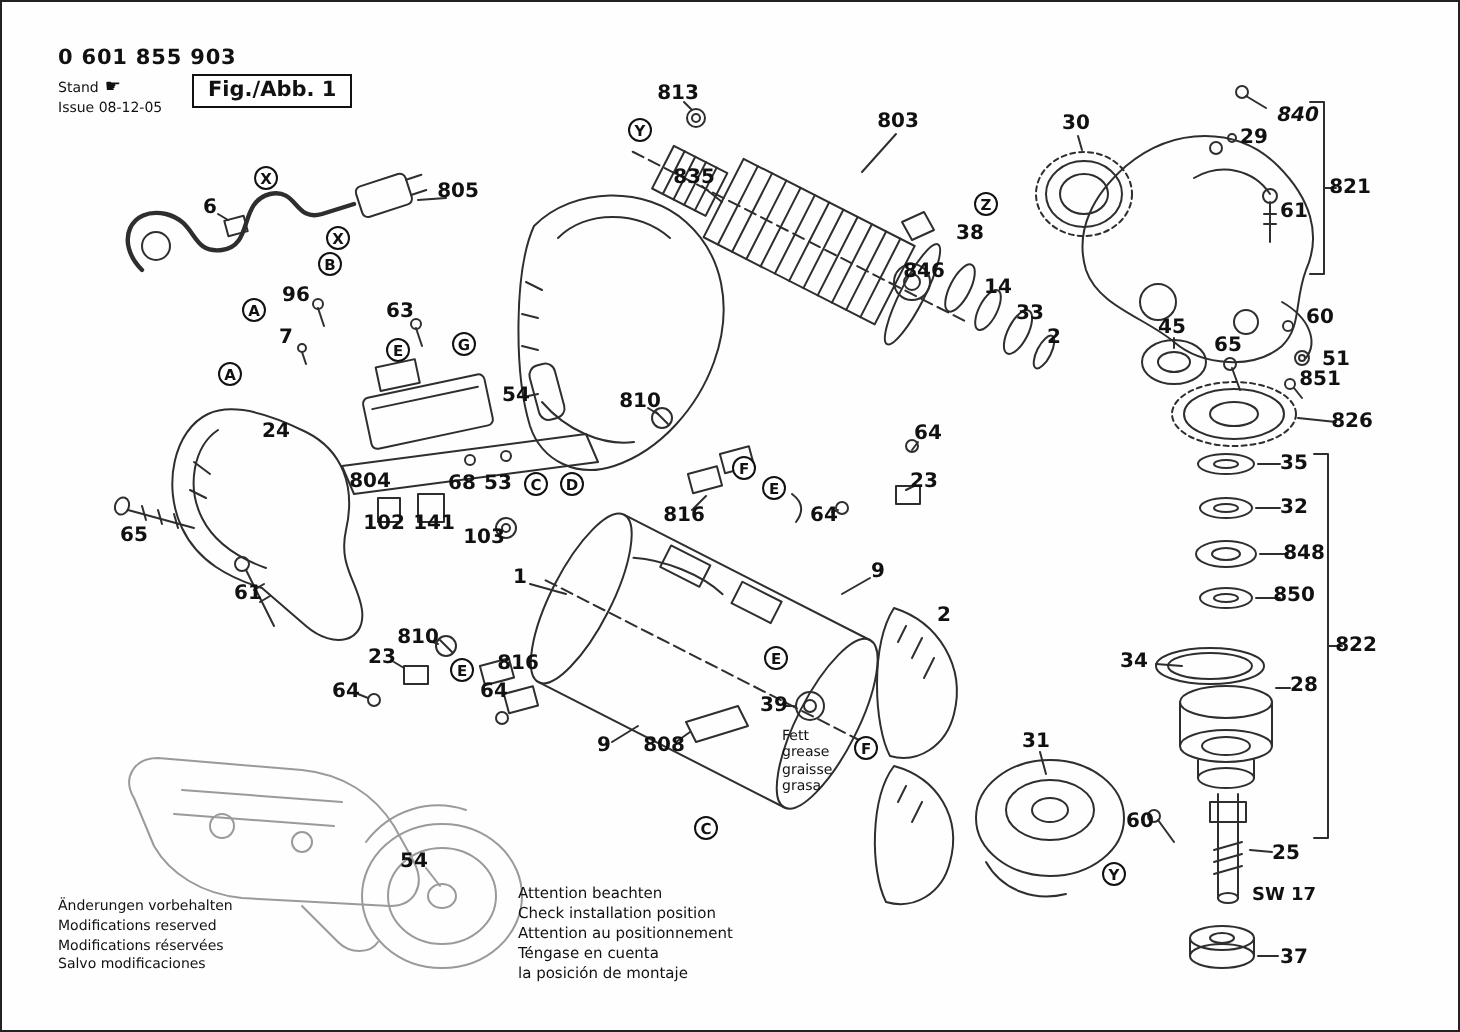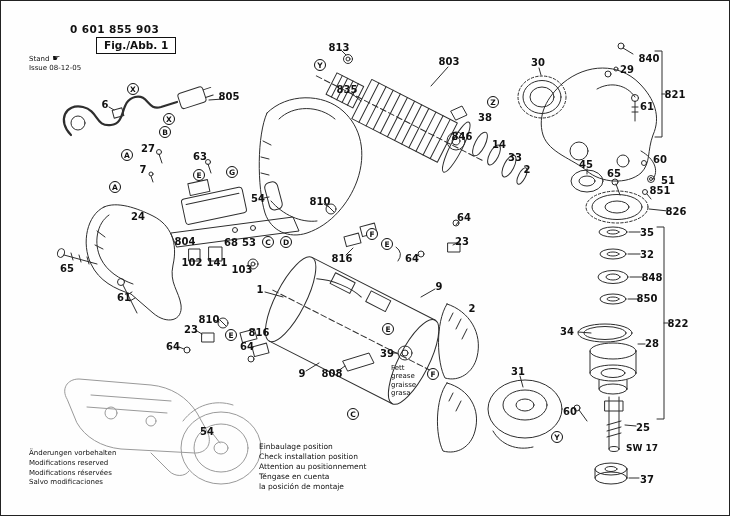--- a/index.html
+++ b/index.html
@@ -2,22 +2,22 @@
 <html><head>
 <meta charset="utf-8">
 <style>
   * { margin:0; padding:0; box-sizing:border-box; }
   html,body { width:730px; height:516px; }
   body { font-family:"DejaVu Sans", sans-serif; background:#ffffff; }
   .page { position:relative; width:730px; height:516px; background:#fefefe; border:1px solid #222; overflow:hidden; color:#111; }
   .art { position:absolute; left:0; top:0; }
 
   .title-block { position:absolute; left:28px; top:22px; }
-  .part-number { font-size:10.5px; font-weight:bold; letter-spacing:0.4px;margin-left:41px; }
-  .stand-issue { font-size:7px; margin-top:17px; line-height:1.35; color:#111; }
+  .part-number { font-size:10.5px; font-weight:bold; letter-spacing:0.4px; }
+  .stand-issue { font-size:7px; margin-top:3px; line-height:1.35; color:#111; }
   .stand-issue .hand { font-size:9px; margin-left:3px; }
   .figbox { position:absolute; left:95px; top:36px; border:1.6px solid #111; padding:1px 7px 2px 7px; font-size:10.5px; font-weight:bold; background:#fff; white-space:nowrap; }
 
   .callout-number { position:absolute; transform:translate(-50%,-50%); font-size:10px; font-weight:bold; white-space:nowrap; z-index:3; }
   .callout-letter { position:absolute; transform:translate(-50%,-50%); width:12px; height:12px; border:1.2px solid #111; border-radius:50%; background:#fff; font-size:7.5px; font-weight:bold; display:flex; align-items:center; justify-content:center; z-index:3; }
 
   .note { position:absolute; z-index:2; }
   .note-legal   { left:28px;  top:448px; font-size:7px;   line-height:1.4; }
   .note-install { left:258px; top:441px; font-size:7.5px; line-height:1.32; }
   .note-grease  { left:390px; top:363px; font-size:7px;   line-height:1.18; }
@@ -330,21 +330,21 @@
         <span>Issue</span>
         <span>08-12-05</span>
       </div>
     </div>
   </div>
   <div class="figbox">Fig./Abb. 1</div>
 
   <div id="callout-layer">
       <div class="callout-number" style="left: 228px; top: 95px;">805</div>
       <div class="callout-number" style="left: 104px; top: 103px;">6</div>
-      <div class="callout-number" style="left: 147px; top: 147px;">27</div>
+      <div class="callout-number" style="left: 147px; top: 147px;">96</div>
       <div class="callout-number" style="left: 199px; top: 155px;">63</div>
       <div class="callout-number" style="left: 142px; top: 168px;">7</div>
       <div class="callout-number" style="left: 257px; top: 197px;">54</div>
       <div class="callout-number" style="left: 137px; top: 215px;">24</div>
       <div class="callout-number" style="left: 184px; top: 240px;">804</div>
       <div class="callout-number" style="left: 230px; top: 241px;">68</div>
       <div class="callout-number" style="left: 248px; top: 241px;">53</div>
       <div class="callout-number" style="left: 191px; top: 261px;">102</div>
       <div class="callout-number" style="left: 216px; top: 261px;">141</div>
       <div class="callout-number" style="left: 241px; top: 268px;">103</div>
@@ -354,21 +354,21 @@
       <div class="callout-number" style="left: 338px; top: 46px;">813</div>
       <div class="callout-number" style="left: 346px; top: 88px;">835</div>
       <div class="callout-number" style="left: 448px; top: 60px;">803</div>
       <div class="callout-number" style="left: 461px; top: 103px; margin-top: 32px;">846</div>
       <div class="callout-number" style="left: 484px; top: 116px; text-align: right;">38</div>
       <div class="callout-number" style="left: 498px; top: 143px;">14</div>
       <div class="callout-number" style="left: 514px; top: 156px; text-align: center;">33</div>
       <div class="callout-number" style="left: 526px; top: 168px;">2</div>
       <div class="callout-number" style="left: 537px; top: 61px;">30</div>
       <div class="callout-number" style="left: 626px; top: 68px;">29</div>
-      <div class="callout-number" style="left: 648px; top: 57px;">840</div>
+      <div class="callout-number" style="left: 648px; top: 57px; font-style: italic;">840</div>
       <div class="callout-number" style="left: 674px; top: 93px;">821</div>
       <div class="callout-number" style="left: 646px; top: 105px;">61</div>
       <div class="callout-number" style="left: 659px; top: 158px;">60</div>
       <div class="callout-number" style="left: 667px; top: 179px;">51</div>
       <div class="callout-number" style="left: 659px; top: 189px;">851</div>
       <div class="callout-number" style="left: 585px; top: 163px;">45</div>
       <div class="callout-number" style="left: 613px; top: 172px;">65</div>
       <div class="callout-number" style="left: 675px; top: 210px;">826</div>
       <div class="callout-number" style="left: 646px; top: 231px;">35</div>
       <div class="callout-number" style="left: 646px; top: 253px;">32</div>
@@ -418,21 +418,21 @@
     </div>
 
   <div class="note note-legal">
     <div>Änderungen vorbehalten</div>
     <div>Modifications reserved</div>
     <div>Modifications réservées</div>
     <div>Salvo modificaciones</div>
   </div>
 
   <div class="note note-install">
-    <div>Einbaulage position</div>
+    <div>Attention beachten</div>
     <div>Check installation position</div>
     <div>Attention au positionnement</div>
     <div>Téngase en cuenta</div>
     <div>la posición de montaje</div>
   </div>
 
   <div class="note note-grease">
     <div>Fett</div>
     <div>grease</div>
     <div>graisse</div>

